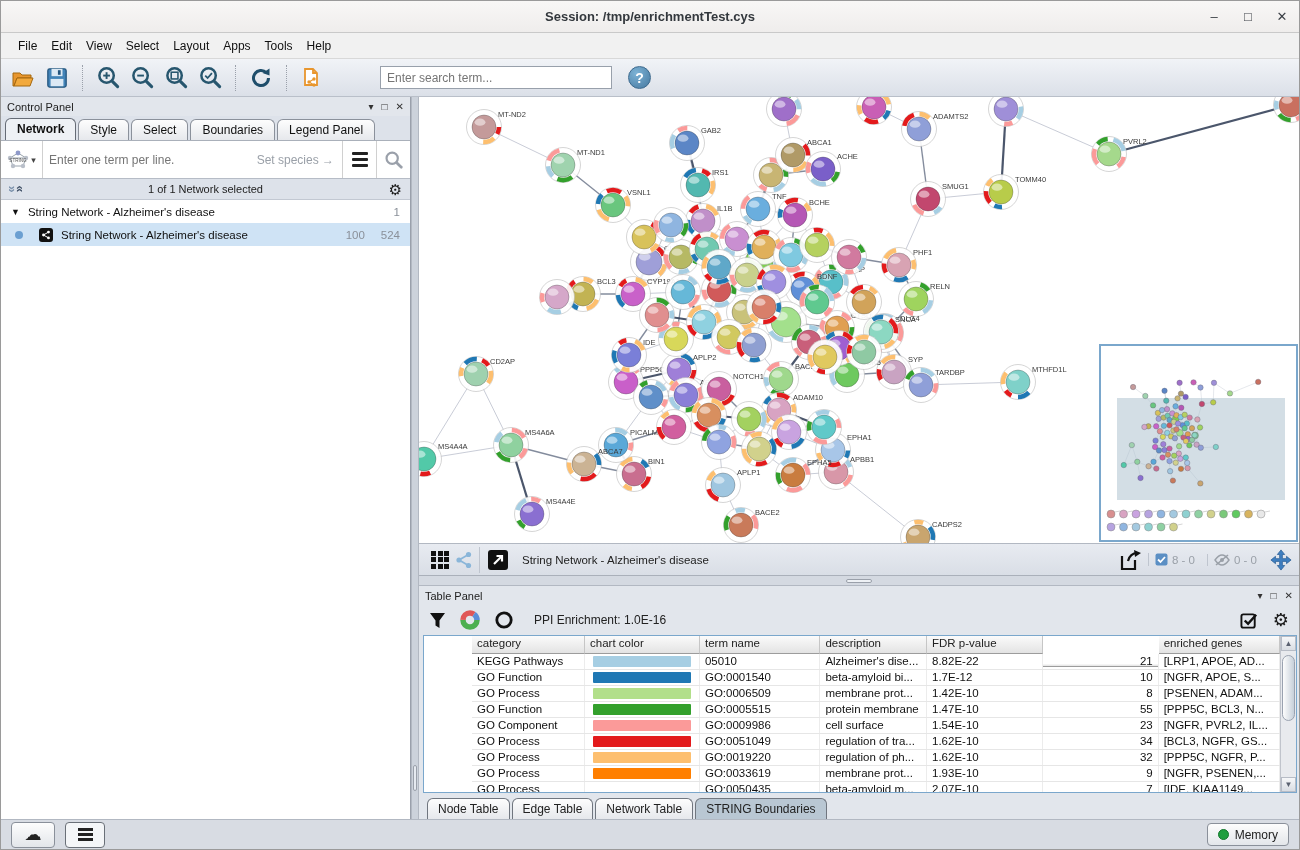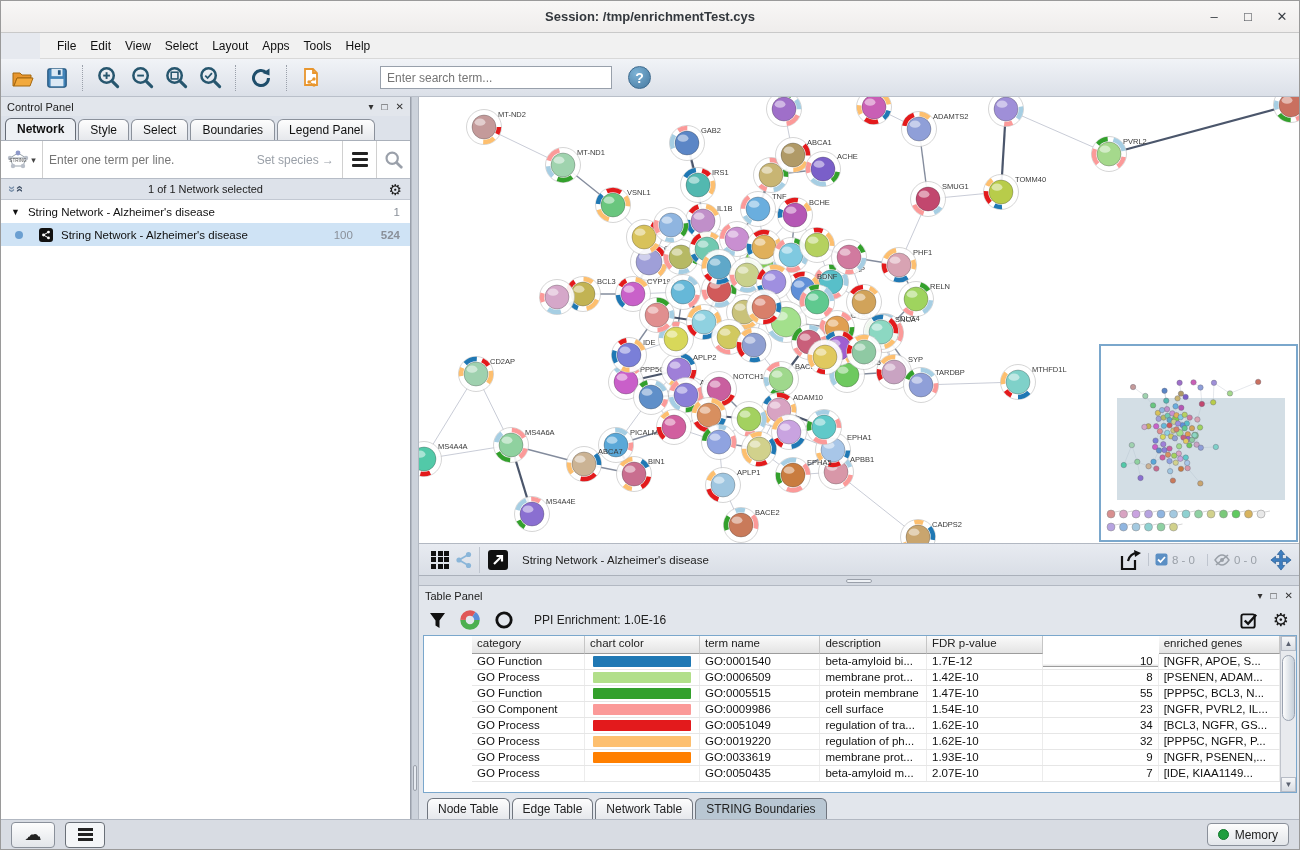--- a/index.html
+++ b/index.html
@@ -10,21 +10,21 @@
   
   .titlebar { height:32px; background:linear-gradient(#f8f7f6,#efedec); border-bottom:1px solid #c9c9c9;
     display:flex; align-items:center; position:relative; flex:none; }
   .title { position:absolute; left:0; right:0; text-align:center; font-size:13px; font-weight:bold; color:#33383d; }
   .winbtns { margin-left:auto; display:flex; z-index:2; }
   .winbtn { width:34px; height:30px; display:flex; align-items:center; justify-content:center;
     font-size:13px; color:#3a3f45; cursor:default; }
 
   
   .menubar { height:26px; background:#f1f1f1; border-bottom:1px solid #d8d8d8; display:flex; align-items:center;
-    padding-left:10px; flex:none;margin-left:39px; }
+    padding-left:10px; flex:none; }
   .menu-item { font-size:12px; color:#111; padding:3px 7px; }
 
   
   .toolbar { height:38px; background:linear-gradient(#f1f3f7,#dbe0e8); border-bottom:1px solid #b9bfc9;
     display:flex; align-items:center; padding:0 8px; gap:6px; flex:none; }
   .tb-sep { width:1px; height:26px; border-left:1px dotted #9aa0aa; margin:0 5px; }
   .tb-btn { width:28px; height:28px; display:flex; align-items:center; justify-content:center; border-radius:3px; }
   .search-input { width:232px; height:23px; border:1px solid #98a0ab; background:#fff; padding:0 6px; font-size:12px;
     font-family:"Liberation Sans",sans-serif; margin-left:48px; }
   .help-btn { width:23px; height:23px; border-radius:50%; background:radial-gradient(circle at 35% 30%, #7db3d6, #46789f);
@@ -61,21 +61,21 @@
   .summary-text { flex:1; text-align:center; font-size:11px; color:#222; }
   .gear { font-size:15px; color:#1b1b1b; line-height:1; }
   .tree-row1 { height:23px; display:flex; align-items:center; padding:0 10px; background:#fff; flex:none; }
   .tree-row1 .arrow { font-size:9px; color:#111; margin-right:8px; }
   .tree-row2 { height:23px; display:flex; align-items:center; padding:0 10px 0 14px; background:#cfe3f5; flex:none; }
   .dot-blue { width:8px; height:8px; border-radius:50%; background:#6b9fd1; margin-right:16px; }
   .share-badge { width:14px; height:14px; background:#111; border-radius:3px; display:flex; align-items:center;
     justify-content:center; margin-right:8px; }
   .tree-name { font-size:11.5px; color:#111; }
   .tree-count { margin-left:auto; color:#8a9099; font-size:11.5px; }
-  .tree-count b { font-weight:bold; margin-left:28px; }
+  .tree-count b { font-weight:normal; margin-left:16px; }
   .cp-rest { flex:1; background:#fff; }
 
   
   .splitter-v { width:8px; background:#ccd2db; border-left:1px solid #b2b8c2; border-right:1px solid #b2b8c2;
     display:flex; align-items:center; justify-content:center; flex:none; }
   .grip-v { width:4px; height:26px; border:1px solid #9aa0aa; border-radius:3px; background:#e6eaf0; margin-top:640px; }
 
   
   .right-pane { flex:1; display:flex; flex-direction:column; min-width:0; }
   .canvas-wrap { height:447px; background:#fff; position:relative; flex:none; border-bottom:1px solid #b2b8c2; overflow:hidden; }
@@ -1692,20 +1692,31 @@
               <div class="thead">
                 <div class="th" style="width: 122px;">category</div>
                 <div class="th" style="width: 124px;">chart color</div>
                 <div class="th" style="width: 130px;">term name</div>
                 <div class="th" style="width: 115px;">description</div>
                 <div class="th" style="width: 125px;">FDR p-value</div>
                 <div class="th" style="width: 125px; margin-top: 28px;"># enriched genes</div>
                 <div class="th" style="width: 131px;">enriched genes</div>
               </div>
               <div class="trow">
+                <div class="td" style="width: 122px;">KEGG Pathways</div>
+                <div class="td" style="width: 124px; display: flex;">
+                  <div class="swatch" style="background: rgb(166, 206, 227);"></div>
+                </div>
+                <div class="td" style="width: 130px;">05010</div>
+                <div class="td" style="width: 115px;">Alzheimer's dise...</div>
+                <div class="td" style="width: 125px;">8.82E-22</div>
+                <div class="td num" style="width: 125px;">21</div>
+                <div class="td" style="width: 131px;">[LRP1, APOE, AD...</div>
+              </div>
+              <div class="trow">
                 <div class="td" style="width: 122px;">GO Function</div>
                 <div class="td" style="width: 124px; display: flex;">
                   <div class="swatch" style="background: rgb(31, 120, 180);"></div>
                 </div>
                 <div class="td" style="width: 130px;">GO:0001540</div>
                 <div class="td" style="width: 115px;">beta-amyloid bi...</div>
                 <div class="td" style="width: 125px;">1.7E-12</div>
                 <div class="td num" style="width: 125px;">10</div>
                 <div class="td" style="width: 131px;">[NGFR, APOE, S...</div>
               </div>

